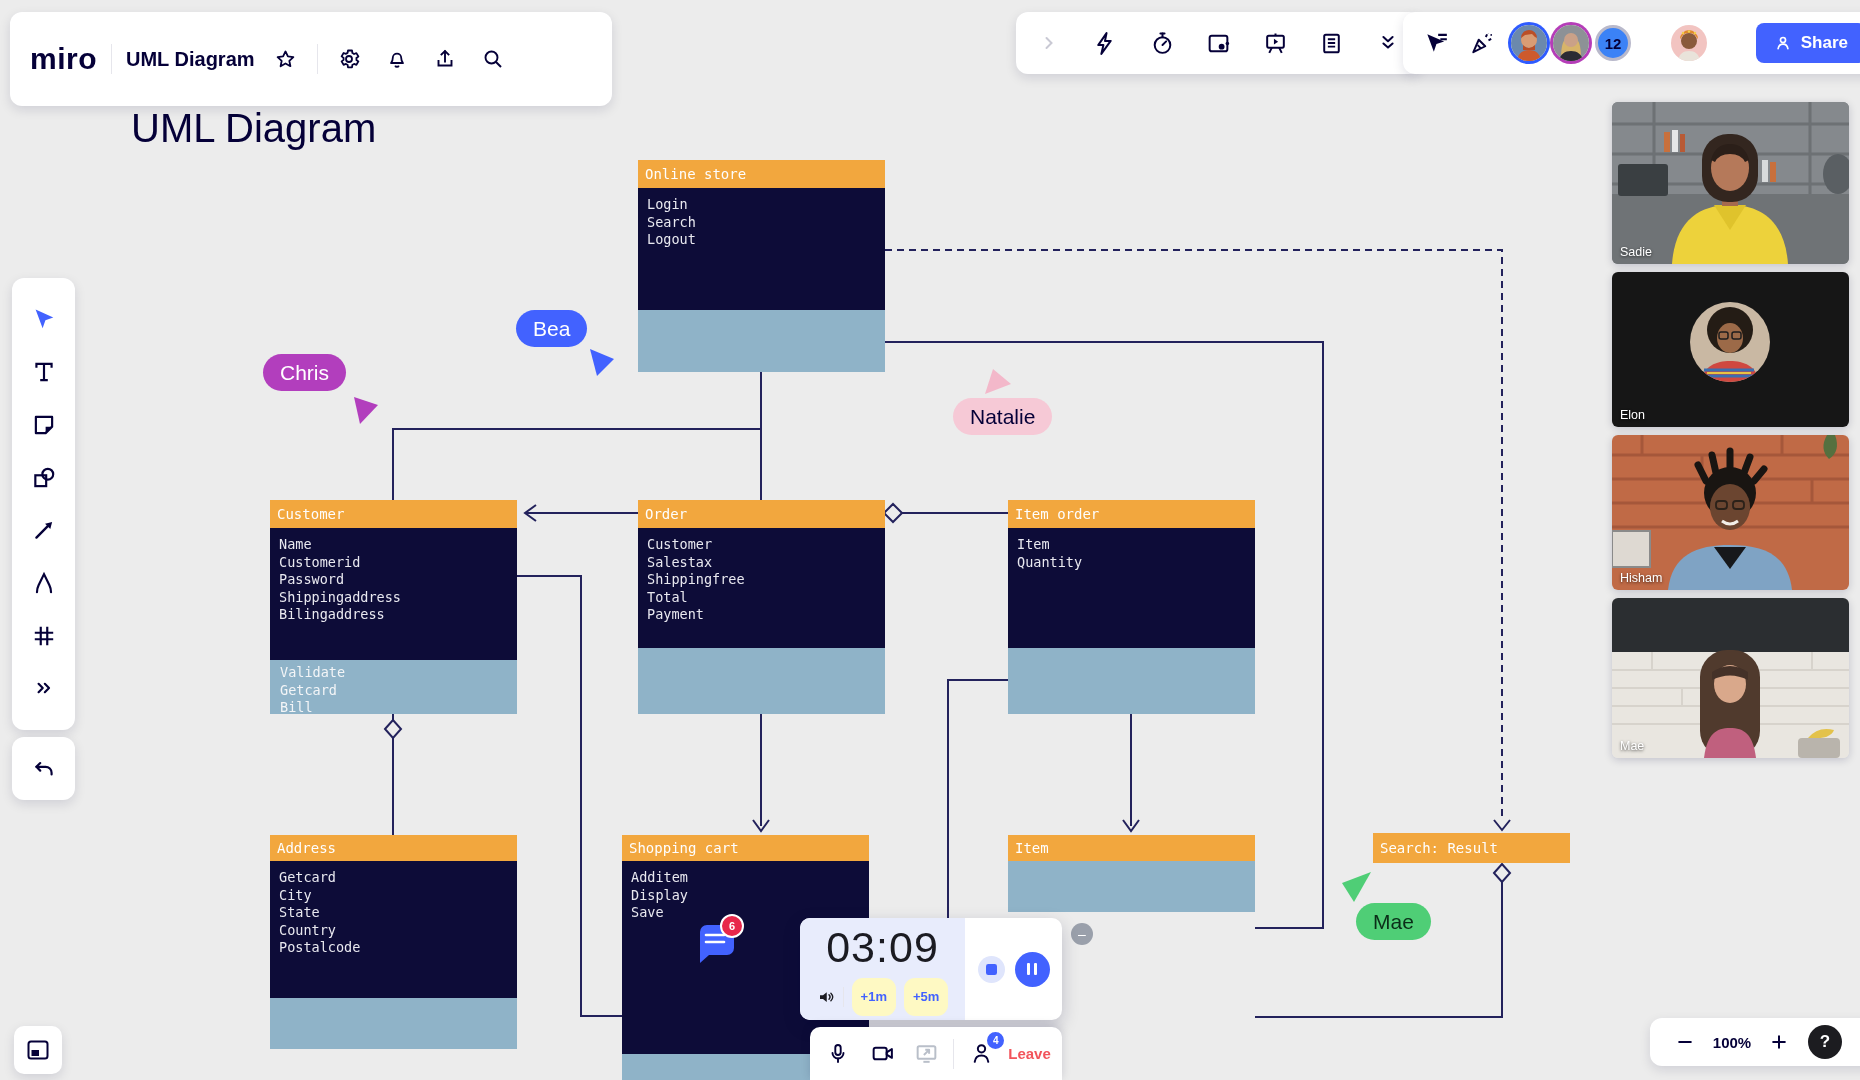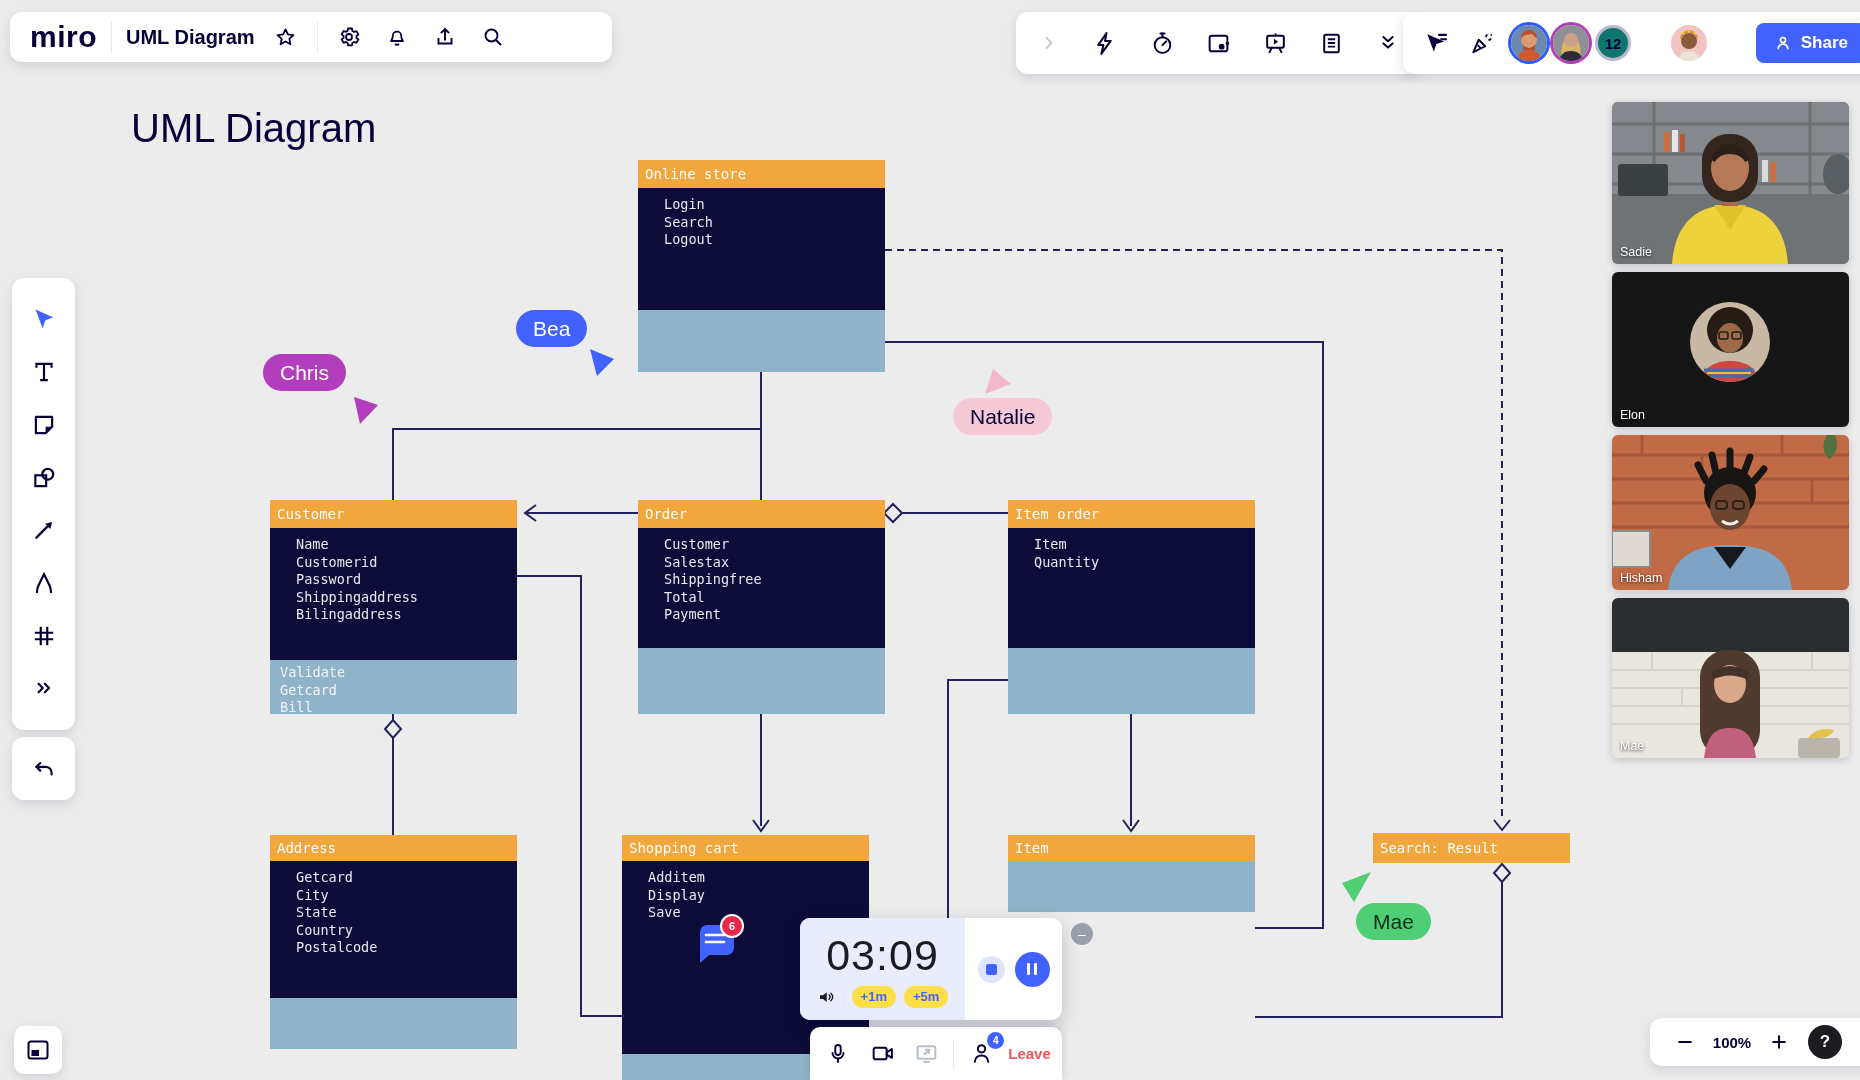--- a/index.html
+++ b/index.html
@@ -6,43 +6,43 @@
   body{width:1860px;height:1080px;overflow:hidden;background:#ECECEC;
        font-family:"Liberation Sans",sans-serif;color:#050038;position:relative;}
   .abs{position:absolute;}
   .panel{position:absolute;background:#fff;border-radius:12px;
          box-shadow:0 4px 12px rgba(5,0,56,.12);display:flex;align-items:center;}
   .icon-btn{display:flex;align-items:center;justify-content:center;width:34px;height:34px;
             border-radius:6px;color:#050038;flex:0 0 auto;cursor:pointer;}
   .vdiv{width:1px;height:30px;background:#e6e6ec;flex:0 0 auto;}
   svg{display:block;}
   
-  #hdr-left{left:10px;top:12px;width:562px;height:50px;padding:0 20px;gap:14px;z-index:10;}
+  #hdr-left{left:10px;top:12px;width:562px;height:62px;padding:16px 20px;gap:14px;z-index:10;}
   .logo{font-size:30px;font-weight:800;letter-spacing:.5px;color:#050038;}
   .board-title{font-size:20px;font-weight:600;white-space:nowrap;}
   #hdr-mid{left:1016px;top:12px;width:373px;height:62px;padding:0 16px;
            justify-content:space-between;z-index:10;}
   #hdr-right{left:1403px;top:12px;width:447px;height:62px;padding:0 16px;gap:12px;z-index:10;}
   .avatar{width:36px;height:36px;border-radius:50%;overflow:hidden;flex:0 0 auto;}
   .ring-blue{box-shadow:0 0 0 3px #2E5BFF;}
   .ring-purple{box-shadow:0 0 0 3px #B53DB8;margin-left:-6px;}
-  .count-badge{width:36px;height:36px;border-radius:50%;background:#0f766e;border:3px solid #b9b9cb;
+  .count-badge{width:36px;height:36px;border-radius:50%;background:#3b82f6;border:3px solid #b9b9cb;
       box-sizing:border-box;display:flex;align-items:center;justify-content:center;
       font-weight:700;font-size:15px;margin-left:-6px;z-index:0;}
   .share-btn{margin-left:auto;height:40px;padding:0 18px;border-radius:8px;background:#4262FF;
       color:#fff;font-weight:700;font-size:17px;display:flex;align-items:center;gap:9px;cursor:pointer;}
   
   #canvas-title{left:131px;top:106px;font-size:40px;font-weight:500;z-index:2;}
   #connectors{left:0;top:0;z-index:1;}
   .uml-box{position:absolute;width:247px;display:flex;flex-direction:column;z-index:2;
            font-family:"DejaVu Sans Mono",monospace;}
   .uml-head{background:#F2A73E;height:28px;line-height:28px;padding-left:7px;
             font-size:14px;color:#fefefe;}
   .row3 .uml-head{height:26px;line-height:26px;}
-  .uml-body{background:#0D0C38;flex:1;padding:8px 0 0 26px;font-size:13.5px;
+  .uml-body{background:#0D0C38;flex:1;padding:8px 0 0 9px;font-size:13.5px;
             line-height:17.6px;color:#e9e9f0;}
   .uml-foot{background:#8FB3C8;padding:4px 0 0 10px;font-size:13.5px;line-height:17.6px;
             color:#f3f5f7;box-sizing:border-box;}
   
   .cursor-pill{position:absolute;z-index:4;border-radius:19px;padding:0 17px;height:37px;
       display:flex;align-items:center;font-size:21px;font-weight:500;}
   .cursor-tri{position:absolute;z-index:4;}
   
   #toolbar{left:12px;top:278px;width:63px;height:440px;flex-direction:column;
            justify-content:space-evenly;padding:6px 0;z-index:10;}
@@ -51,21 +51,21 @@
   .vtile{position:absolute;left:1612px;width:237px;border-radius:6px;overflow:hidden;z-index:10;
          box-shadow:0 2px 8px rgba(5,0,56,.18);}
   .vname{position:absolute;left:8px;bottom:5px;color:#fff;font-size:12.5px;
          text-shadow:0 1px 3px rgba(0,0,0,.7);}
   
   #timer{left:800px;top:918px;width:262px;height:102px;border-radius:10px;background:#fff;
          box-shadow:0 6px 18px rgba(5,0,56,.20);z-index:11;display:flex;position:absolute;}
   #timer-left{width:165px;height:100%;background:#E8ECFC;border-radius:10px 0 0 10px;
       display:flex;flex-direction:column;align-items:center;justify-content:center;gap:6px;}
   #timer-time{font-size:43px;font-weight:500;color:#1b1b22;letter-spacing:1px;}
-  .timer-pill{height:22px;padding:0 9px;border-radius:11px;background:#fde047;color:#4262FF;
+  .timer-pill{height:22px;padding:8px 9px;border-radius:11px;background:#fef9c3;color:#4262FF;
       font-size:13px;font-weight:700;display:flex;align-items:center;cursor:pointer;}
   #timer-right{flex:1;display:flex;align-items:center;justify-content:center;gap:10px;}
   .t-stop{width:27px;height:27px;border-radius:50%;background:#DFE5FC;display:flex;
       align-items:center;justify-content:center;cursor:pointer;}
   .t-pause{width:35px;height:35px;border-radius:50%;background:#4262FF;display:flex;
       align-items:center;justify-content:center;gap:3.5px;cursor:pointer;}
   .t-pause i{display:block;width:3.5px;height:12px;background:#fff;border-radius:1px;}
   
   #callbar{left:810px;top:1027px;width:252px;height:53px;background:#fff;
       border-radius:10px 10px 0 0;box-shadow:0 -2px 10px rgba(5,0,56,.15);

